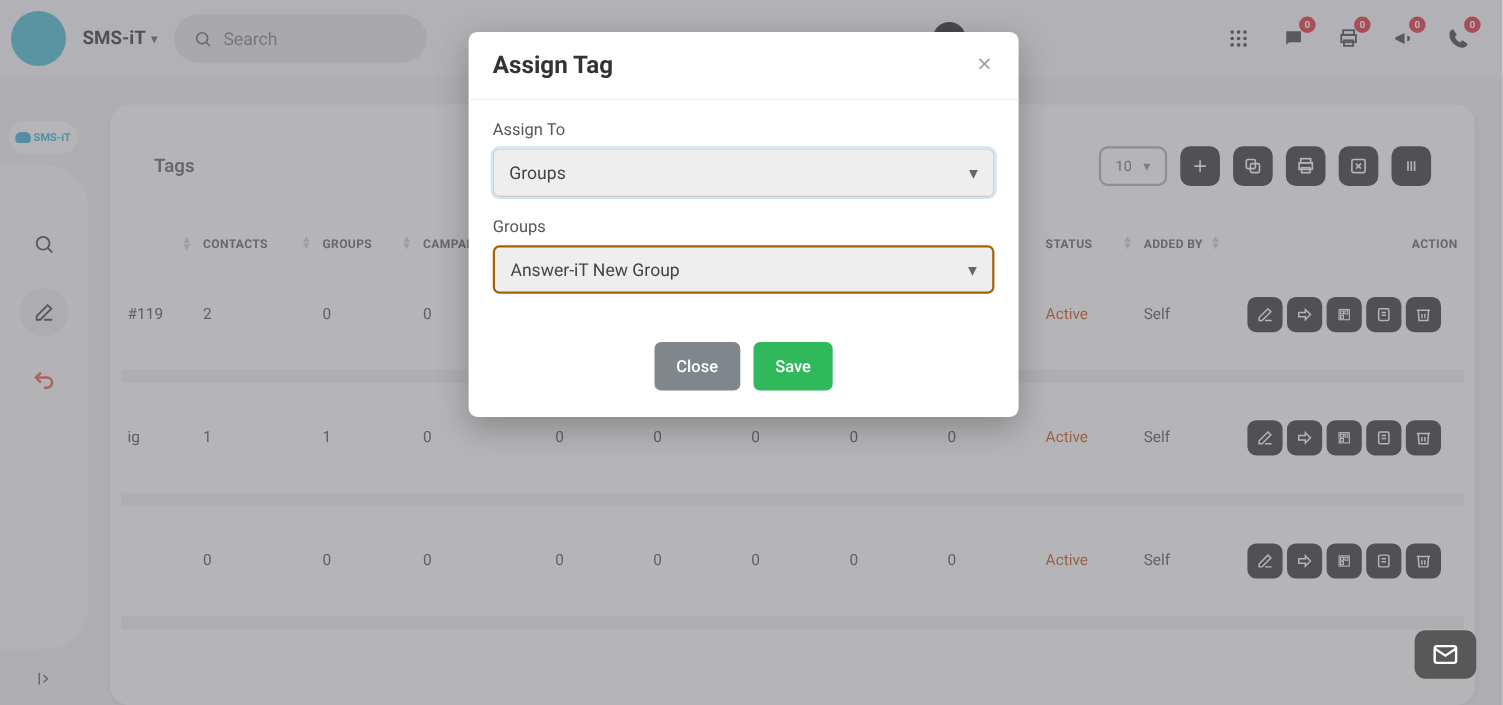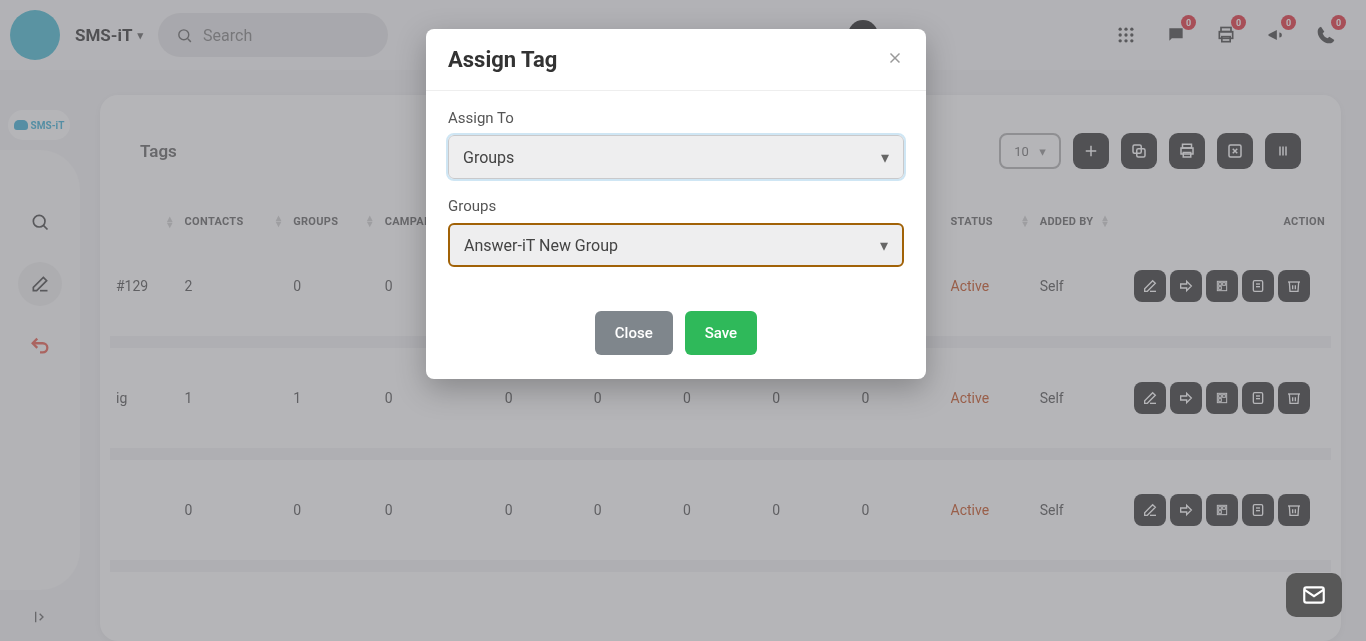--- a/index.html
+++ b/index.html
@@ -241,21 +241,21 @@
             <th></th>
             <th></th>
             <th></th>
           <th><span>STATUS</span><span class="sort">▴<br>▾</span></th>
           <th><span>ADDED BY</span><span class="sort">▴<br>▾</span></th>
           <th style="text-align:right"><span>ACTION</span></th>
         </tr>
       </thead>
       <tbody id="tbody">
           <tr class="row">
-            <td class="name-cell">#129</td>
+            <td class="name-cell">#119</td>
             <td>2</td>
             <td>0</td>
             <td>0</td>
             <td></td>
             <td></td>
             <td></td>
             <td></td>
             <td></td>
             <td class="status">Active</td>
             <td>Self</td>

